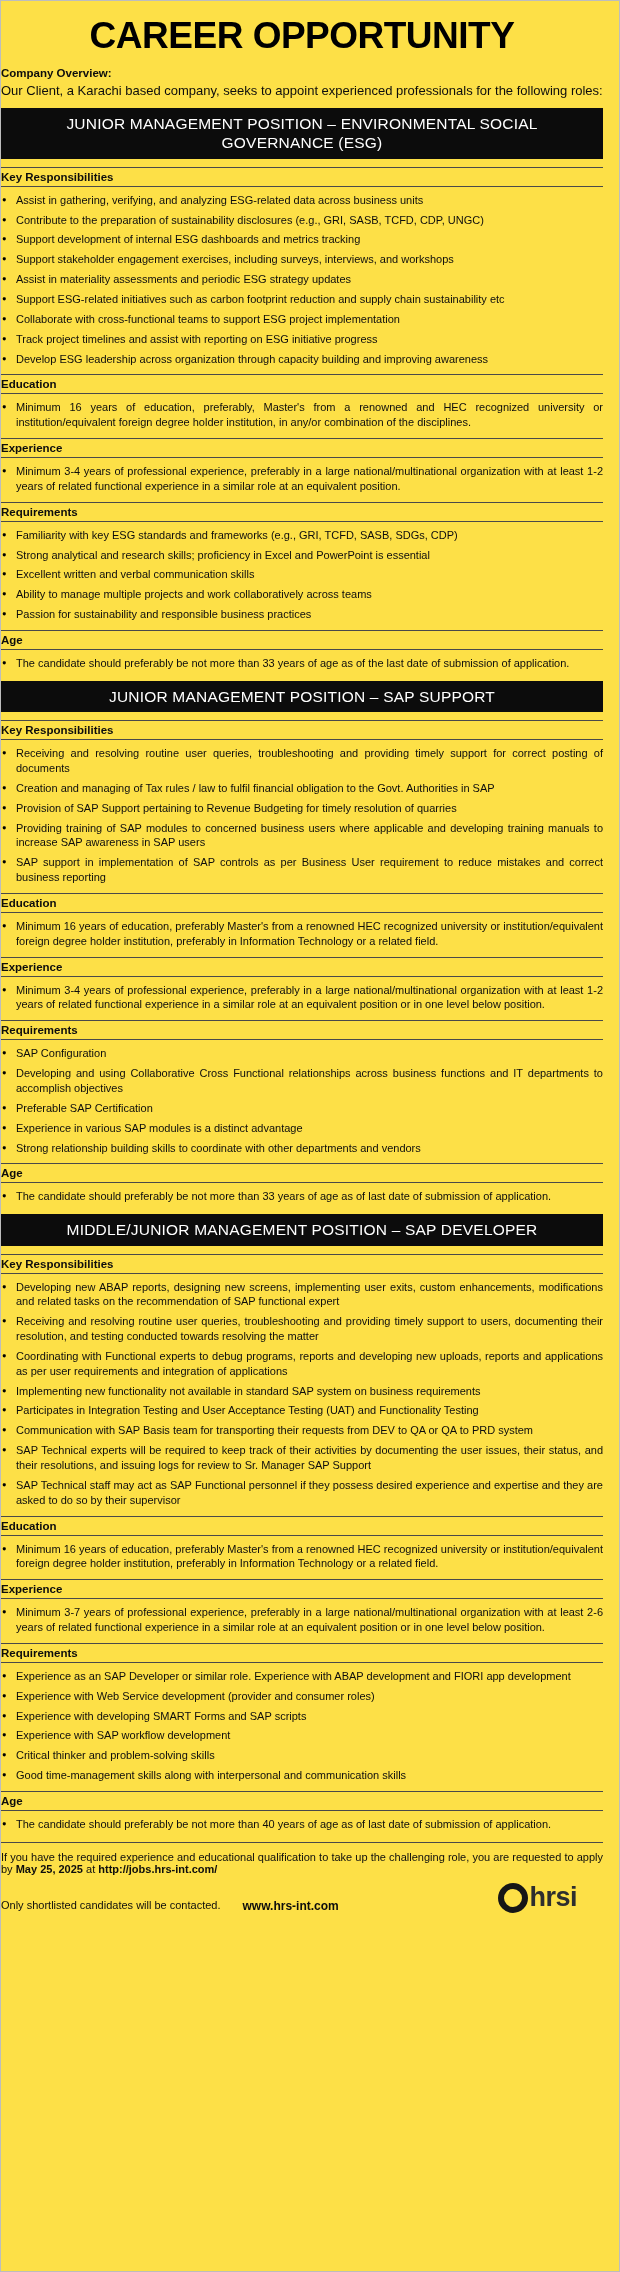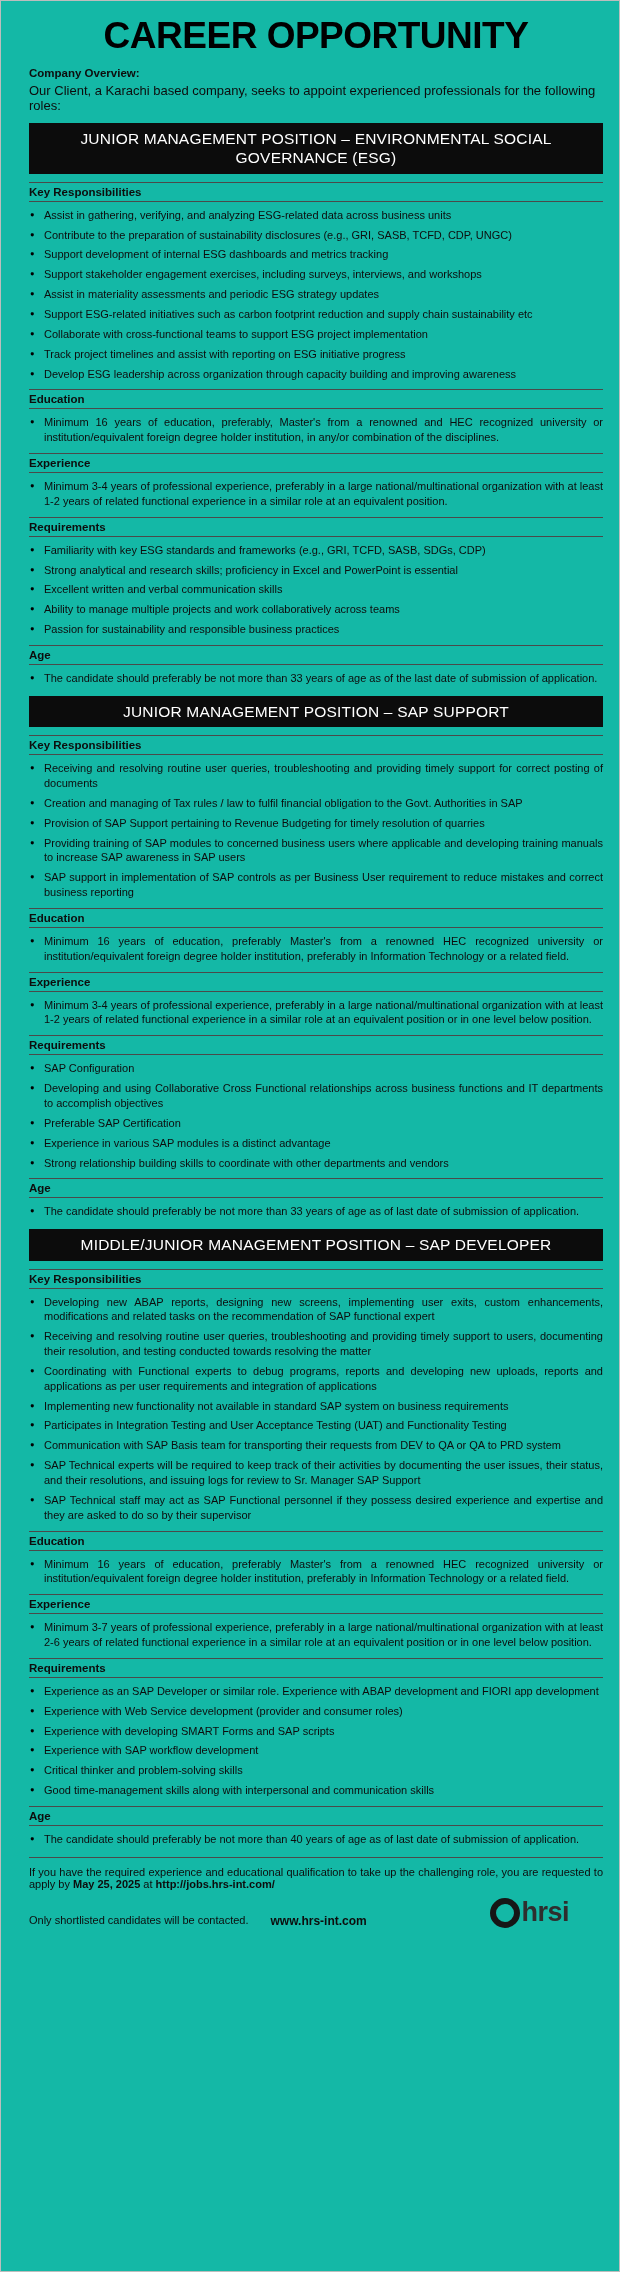--- a/index.html
+++ b/index.html
@@ -1,19 +1,19 @@
 <!DOCTYPE html>
 <html><head>
 <meta charset="utf-8">
 <style>
   html,body{margin:0;padding:0;background:#c9c9c9;}
   body{width:620px;font-family:"Liberation Sans", sans-serif;color:#0d0d0d;}
   .ad{
     box-sizing:border-box;width:620px;min-height:2272px;
-    background:#14b8a6;padding:10px 16px 18px 28px;border:1px solid #bdbdbd;
+    background:#fde047;padding:10px 16px 18px 0;border:1px solid #bdbdbd;
   }
   h1.page-title{
     margin:4px 0 10px 0;text-align:center;
     font-size:37px;font-weight:800;letter-spacing:-0.5px;color:#000;
   }
   .overview-label{font-weight:bold;font-size:11.5px;margin:2px 0 4px 0;}
   .overview-text{font-size:13px;margin:4px 0 10px 0;}
   .banner{
     background:#0c0c0c;color:#ffffff;text-align:center;
     font-weight:normal;font-size:15.5px;line-height:1.25;
@@ -32,21 +32,21 @@
   ul.bullets li::before{
     content:"\25CF";position:absolute;left:1px;top:2px;font-size:7.5px;color:#000;
   }
   .footer{border-top:1px solid #4a4a4a;margin-top:10px;padding-top:8px;}
   .apply-text{font-size:11px;margin:0 0 8px 0;text-align:justify;}
   .apply-text b{font-weight:bold;}
   .footer-bottom{display:flex;justify-content:space-between;align-items:flex-end;}
   .footer-left{display:flex;gap:22px;}
   .shortlist-note{font-size:11px;margin:0;}
   .website{font-weight:bold;font-size:12px;}
-  .logo{display:flex;align-items:center;gap:1px;margin-right:34px;}
+  .logo{display:flex;align-items:center;gap:1px;margin-right:26px;}
   .logo .ring{
     display:inline-block;width:18px;height:18px;border:6px solid #161616;border-radius:50%;
   }
   .logo .logo-text{font-weight:800;font-size:27px;color:#2e2e2e;letter-spacing:-0.5px;line-height:1;}
 </style>
 </head>
 <body>
 
 <div class="ad">
 

